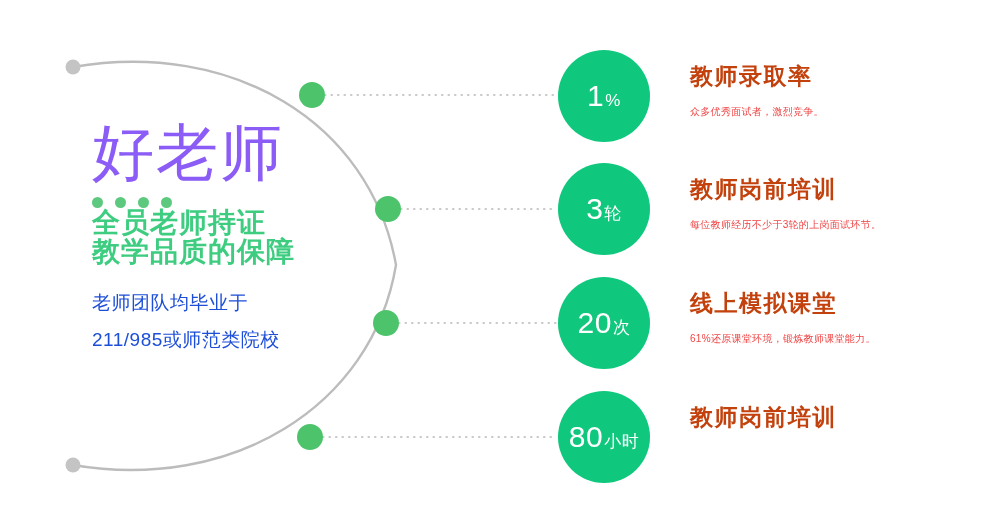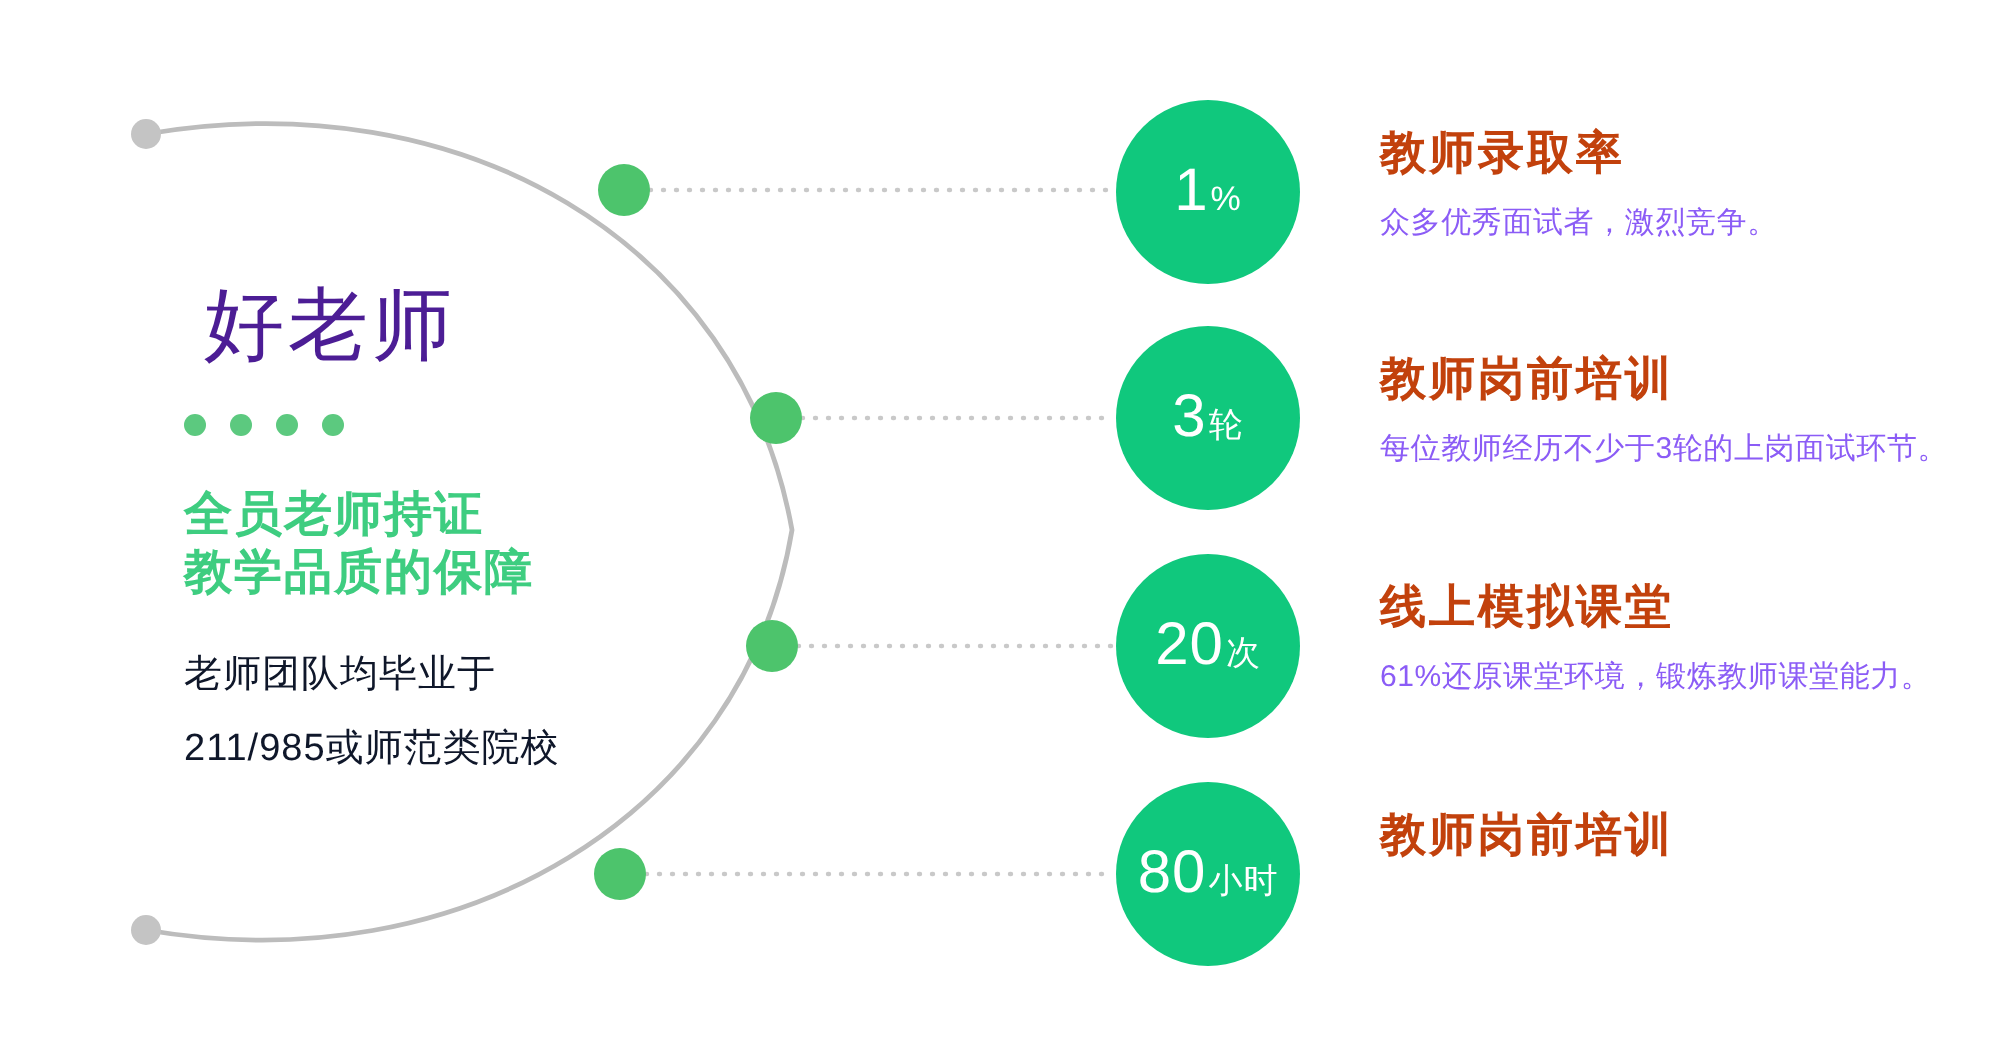--- a/index.html
+++ b/index.html
@@ -30,56 +30,55 @@
   }
 
   
   .left-block {
     position: absolute;
     left: 92px;
     top: 126px;
     width: 260px;
   }
   .brand-title {
-    font-size: 40px;
+    font-size: 62px;
     line-height: 54px;
-    color: #4c1d95;
+    color: #8b5cf6;
     letter-spacing: 2px;
     font-weight: 400;
-    margin: 10px;
+    margin: 0;
     white-space: nowrap;
   }
   .dot-row {
     margin-top: 16px;
     height: 12px;
     display: flex;
     gap: 12px;
     align-items: center;
   }
   .brand-dot {
     width: 11px;
     height: 11px;
     border-radius: 50%;
     background: #5cc97f;
     display: block;
   }
   .slogan {
-    margin-top: 25px;
-    font-size: 24px;
+    font-size: 28px;
     line-height: 29px;
     font-weight: bold;
     color: #3ecd80;
     letter-spacing: 1px;
   }
   .slogan .sl-line { display: block; white-space: nowrap; }
   .desc {
     margin-top: 18px;
     font-size: 19px;
     line-height: 37px;
-    color: #0f172a;
+    color: #1d4ed8;
     letter-spacing: 0.5px;
   }
   .desc .d-line { display: block; white-space: nowrap; }
 
   
   .row {
     position: absolute;
     left: 558px;
     width: 430px;
     height: 92px;
@@ -130,22 +129,22 @@
   .row-title {
     font-size: 23px;
     font-weight: bold;
     color: #c2410c;
     letter-spacing: 1.5px;
     line-height: 30px;
     white-space: nowrap;
   }
   .row-sub {
     margin-top: 10px;
-    font-size: 15px;
-    color: #8b5cf6;
+    font-size: 10px;
+    color: #ef4444;
     letter-spacing: 0.3px;
     line-height: 21px;
     white-space: nowrap;
   }
 </style>
 </head>
 <body>
 
 <div id="stage">
 

